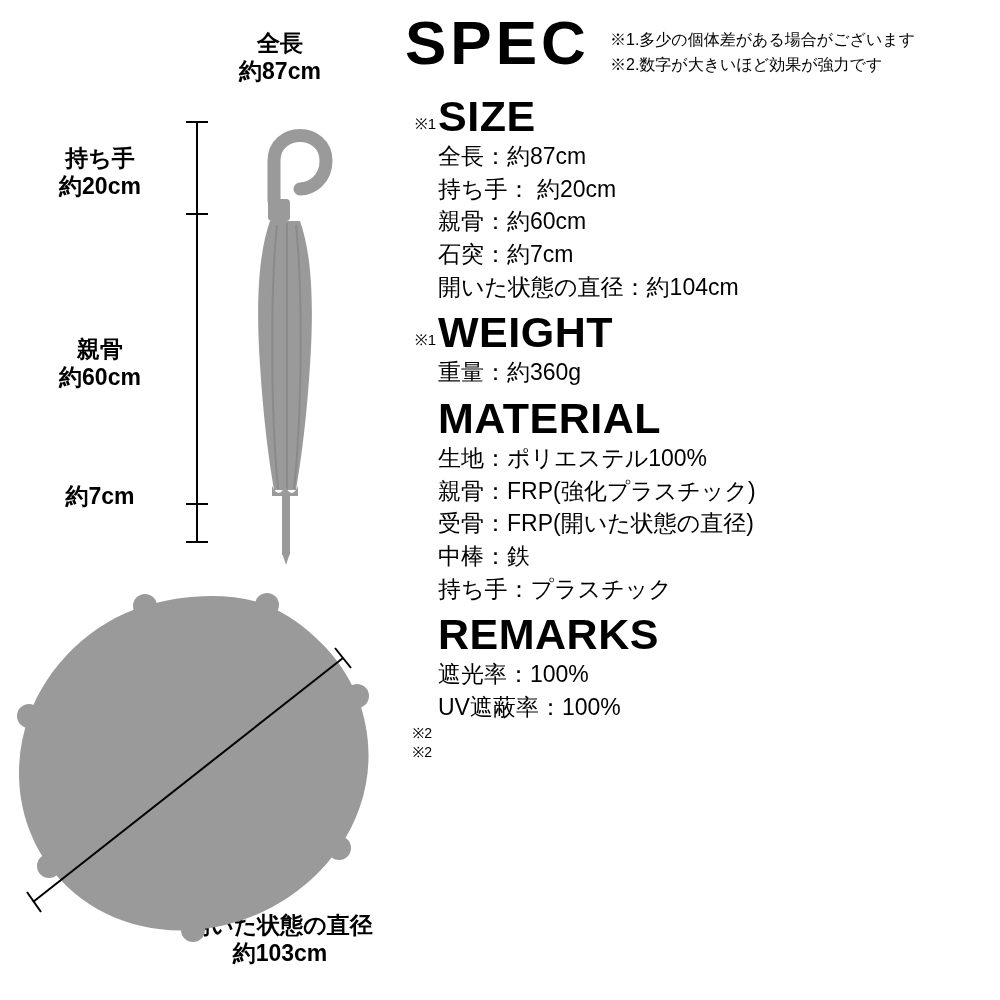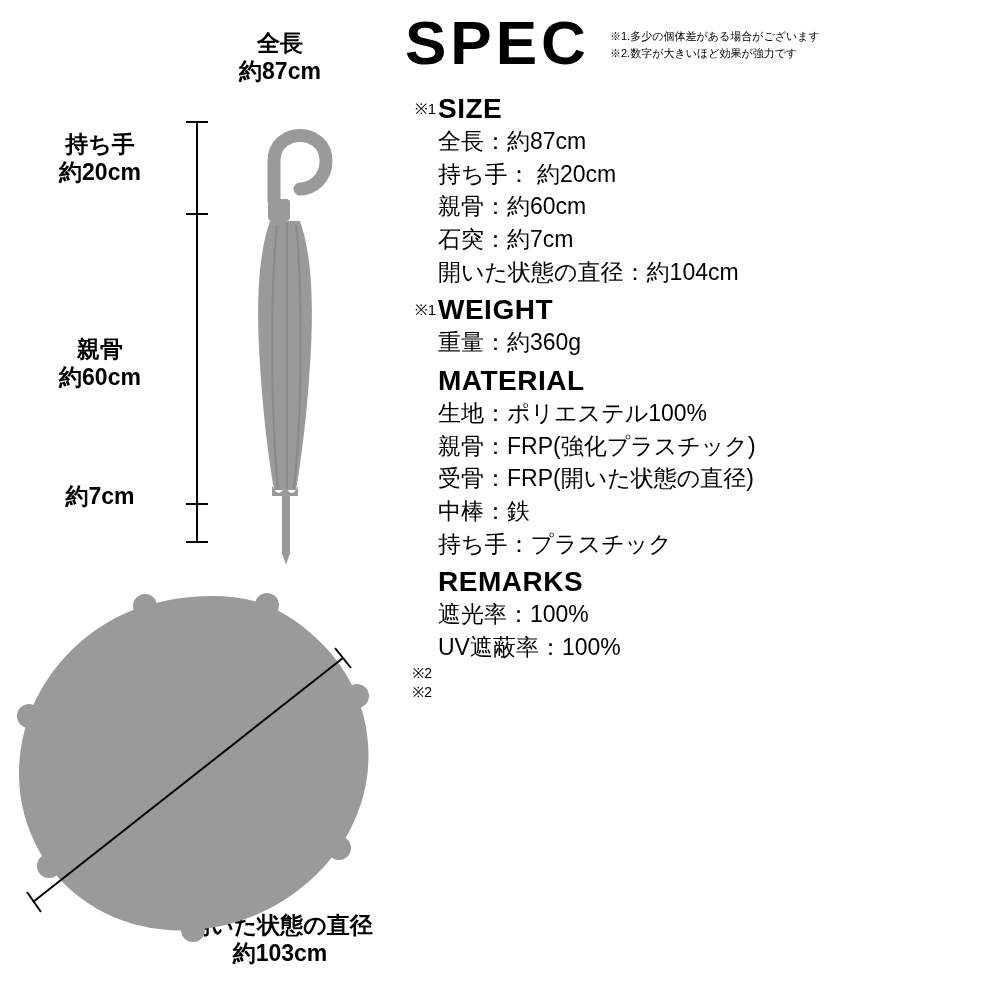--- a/index.html
+++ b/index.html
@@ -44,21 +44,21 @@
     top: 12px;
     font-size: 62px;
     font-weight: bold;
     letter-spacing: 4px;
     line-height: 1;
   }
   .spec-notes {
     position: absolute;
     left: 210px;
     top: 28px;
-    font-size: 11px;
+    font-size: 16px;
     line-height: 1.55;
     white-space: nowrap;
   }
   .spec-notes div { font-weight: normal; }
 
   
   .sections {
     position: absolute;
     left: 0;
     top: 95px;
@@ -73,21 +73,21 @@
   }
   .sec-mark {
     font-size: 15px;
     margin-right: 2px;
     padding-bottom: 7px;
     width: 36px;
     text-align: right;
   }
   .sec-mark.empty { visibility: hidden; }
   .sec-name {
-    font-size: 28px;
+    font-size: 43px;
     font-weight: bold;
     letter-spacing: 0.5px;
   }
   .sec-rows { padding-left: 38px; }
   .row {
     display: flex;
     align-items: baseline;
     font-size: 23px;
     line-height: 1.42;
     white-space: nowrap;
@@ -105,21 +105,21 @@
   
   .lbl {
     position: absolute;
     font-size: 23px;
     font-weight: bold;
     line-height: 1.2;
     text-align: center;
     white-space: nowrap;
   }
   .lbl-total   { left: 200px; top: 30px; width: 160px; }
-  .lbl-handle  { left: 20px;  top: 131px; width: 160px; text-align: center; }
+  .lbl-handle  { left: 20px;  top: 145px; width: 160px; text-align: center; }
   .lbl-rib     { left: 20px;  top: 336px; width: 160px; }
   .lbl-tip     { left: 20px;  top: 483px; width: 160px; }
   .lbl-diam    { left: 170px; top: 912px; width: 220px; }
 
   
   .vbar {
     position: absolute;
     width: 2px;
     background: #000;
   }

